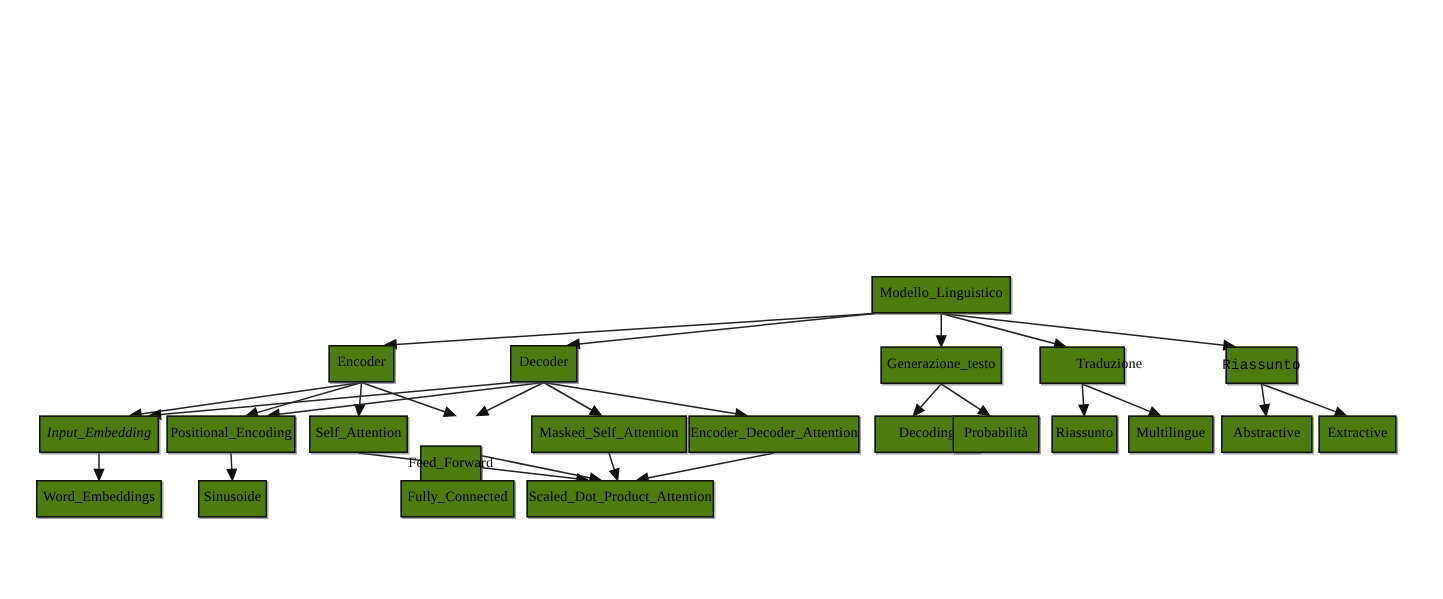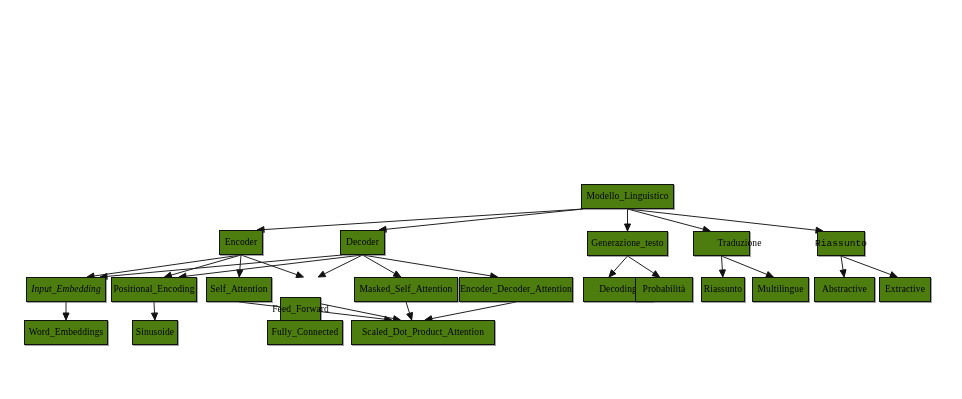--- a/index.html
+++ b/index.html
@@ -157,17 +157,17 @@
       </div>
       <div class="node-box" style="left: 24px; top: 320px; width: 84px; height: 25px;">
         <span>Word_Embeddings</span>
       </div>
       <div class="node-box" style="left: 132px; top: 320px; width: 46px; height: 25px;">
         <span>Sinusoide</span>
       </div>
       <div class="node-box" style="left: 267px; top: 320px; width: 76px; height: 25px;">
         <span>Fully_Connected</span>
       </div>
-      <div class="node-box" style="left: 351px; top: 320px; width: 144px; height: 25px;">
+      <div class="node-box" style="left: 351px; top: 320px; width: 125px; height: 25px;">
         <span>Scaled_Dot_Product_Attention</span>
       </div>
     </div>
 </div>
 
 </body></html>

